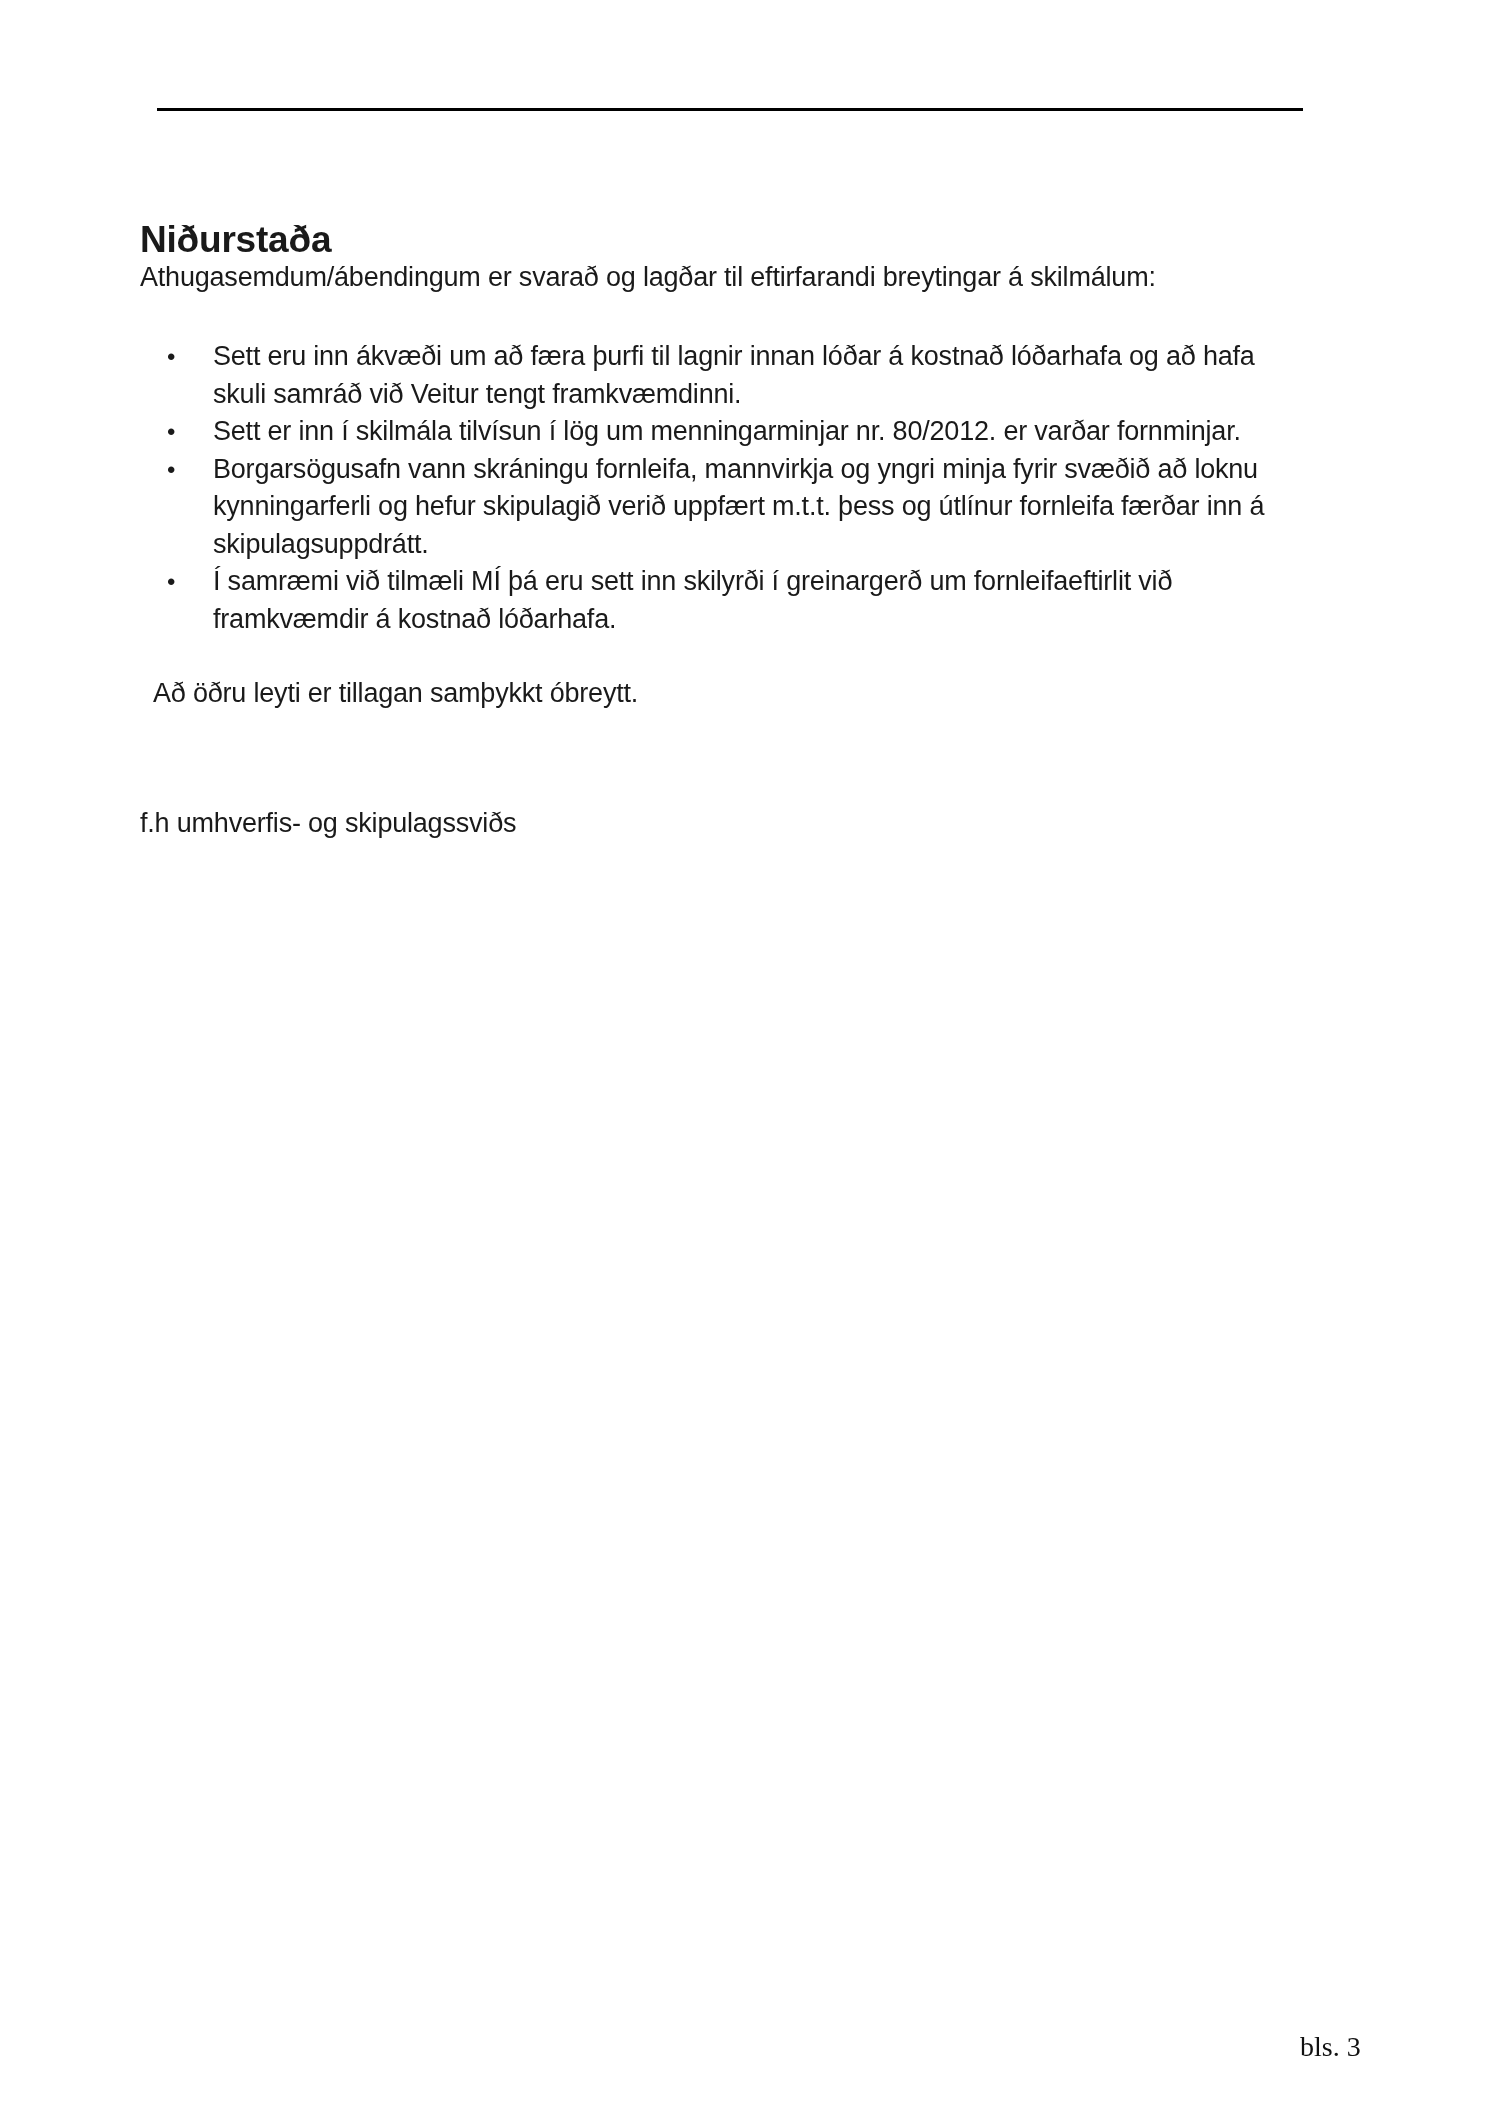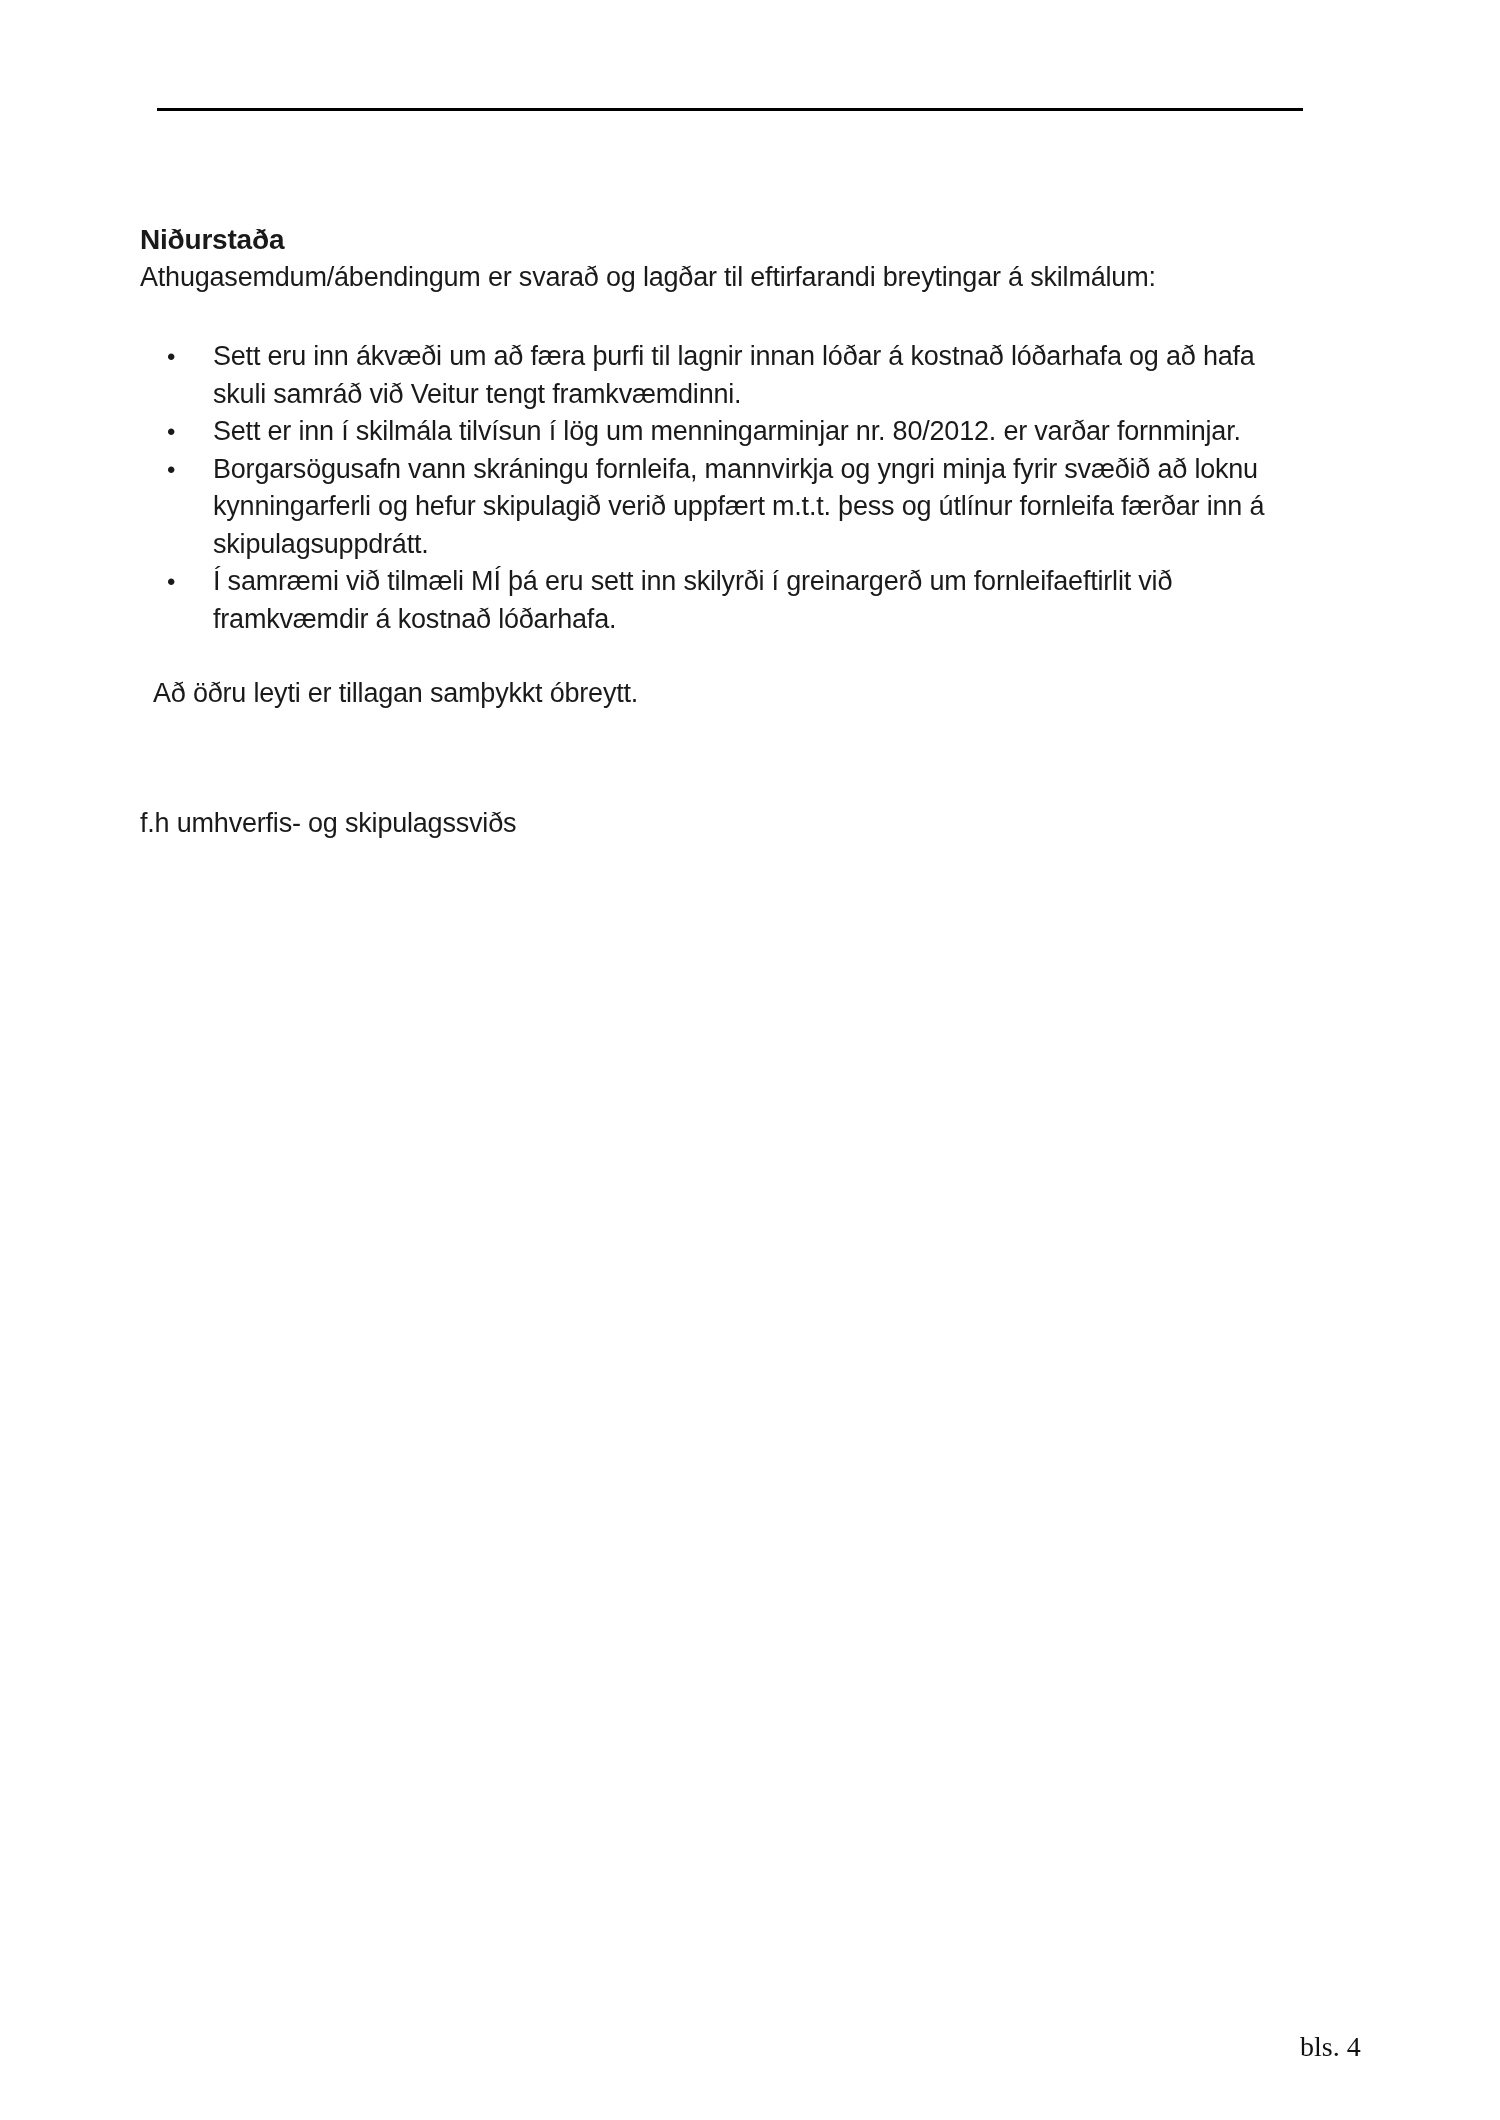--- a/index.html
+++ b/index.html
@@ -27,21 +27,21 @@
   .content {
     position: absolute;
     left: 140px;
     top: 221px;
     width: 1175px;
     font-size: 27px;
     line-height: 37.5px;
     letter-spacing: -0.2px;
   }
   .heading {
-    font-size: 28px;
+    font-size: 37px;
     font-weight: 700;
     margin: 0;
     line-height: 37.5px;
   }
   .intro {
     margin: 0;
   }
   .bullet-list {
     margin: 42px 0 0 27px;
     padding: 0;
@@ -115,15 +115,15 @@
     </ul>
 
     <p class="closing">Að öðru leyti er tillagan samþykkt óbreytt.</p>
 
     <div class="signature">
       <p class="signature-line">f.h umhverfis- og skipulagssviðs</p>
     </div>
 
   </div>
 
-  <div class="page-number">bls. 4</div>
+  <div class="page-number">bls. 3</div>
 
 </div>
 
 </body></html>

